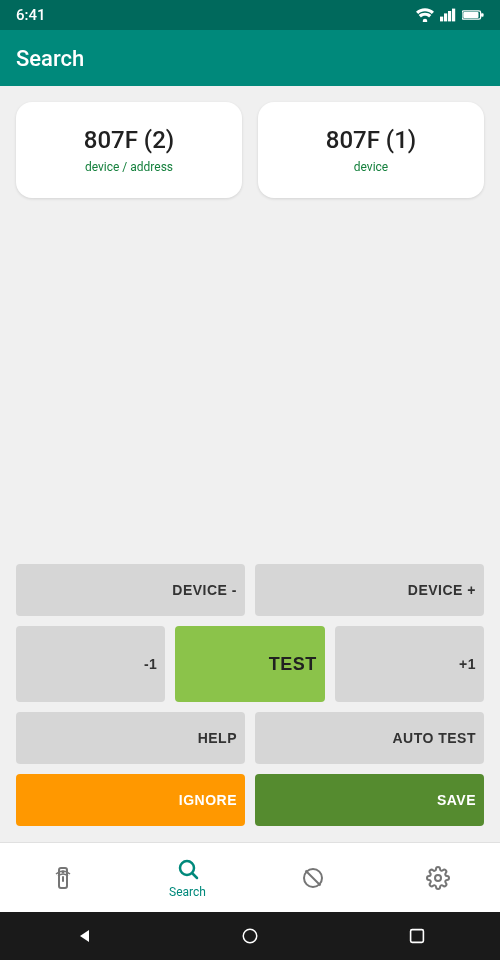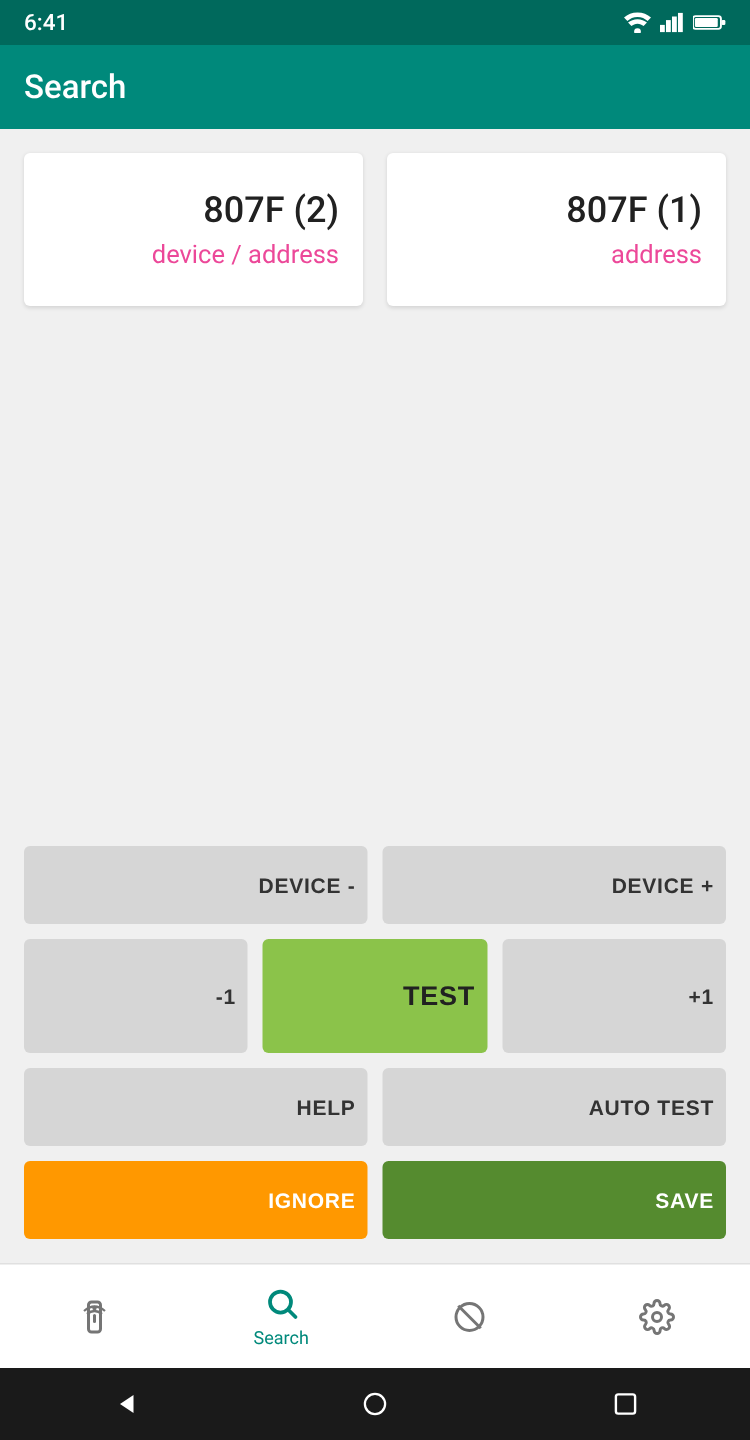--- a/index.html
+++ b/index.html
@@ -62,36 +62,36 @@
     }
 
     
     .cards-row {
       display: flex;
       gap: 16px;
     }
     .card {
       flex: 1;
       background: white;
-      border-radius: 4px;
+      border-radius: 16px;
       padding: 24px 16px;
       display: flex;
       flex-direction: column;
-      align-items: flex-end;
+      align-items: center;
       box-shadow: 0 1px 3px rgba(0,0,0,0.12);
     }
     .card-value {
       font-size: 24px;
       font-weight: 500;
       color: #212121;
       margin-bottom: 6px;
     }
     .card-label {
-      font-size: 17px;
-      color: #ec4899;
+      font-size: 12px;
+      color: #15803d;
     }
 
     
     .spacer {
       flex: 1;
     }
 
     
     .buttons-section {
       display: flex;
@@ -242,21 +242,21 @@
 
 <div class="main-content">
 
   <div class="cards-row">
     <div class="card">
       <span class="card-value">807F (2)</span>
       <span class="card-label">device / address</span>
     </div>
     <div class="card">
       <span class="card-value">807F (1)</span>
-      <span class="card-label">address</span>
+      <span class="card-label">device</span>
     </div>
   </div>
 
   <div class="spacer"></div>
 
   <div class="buttons-section">
 
     <div class="btn-row">
       <button class="btn btn-gray">DEVICE -</button>
       <button class="btn btn-gray">DEVICE +</button>

